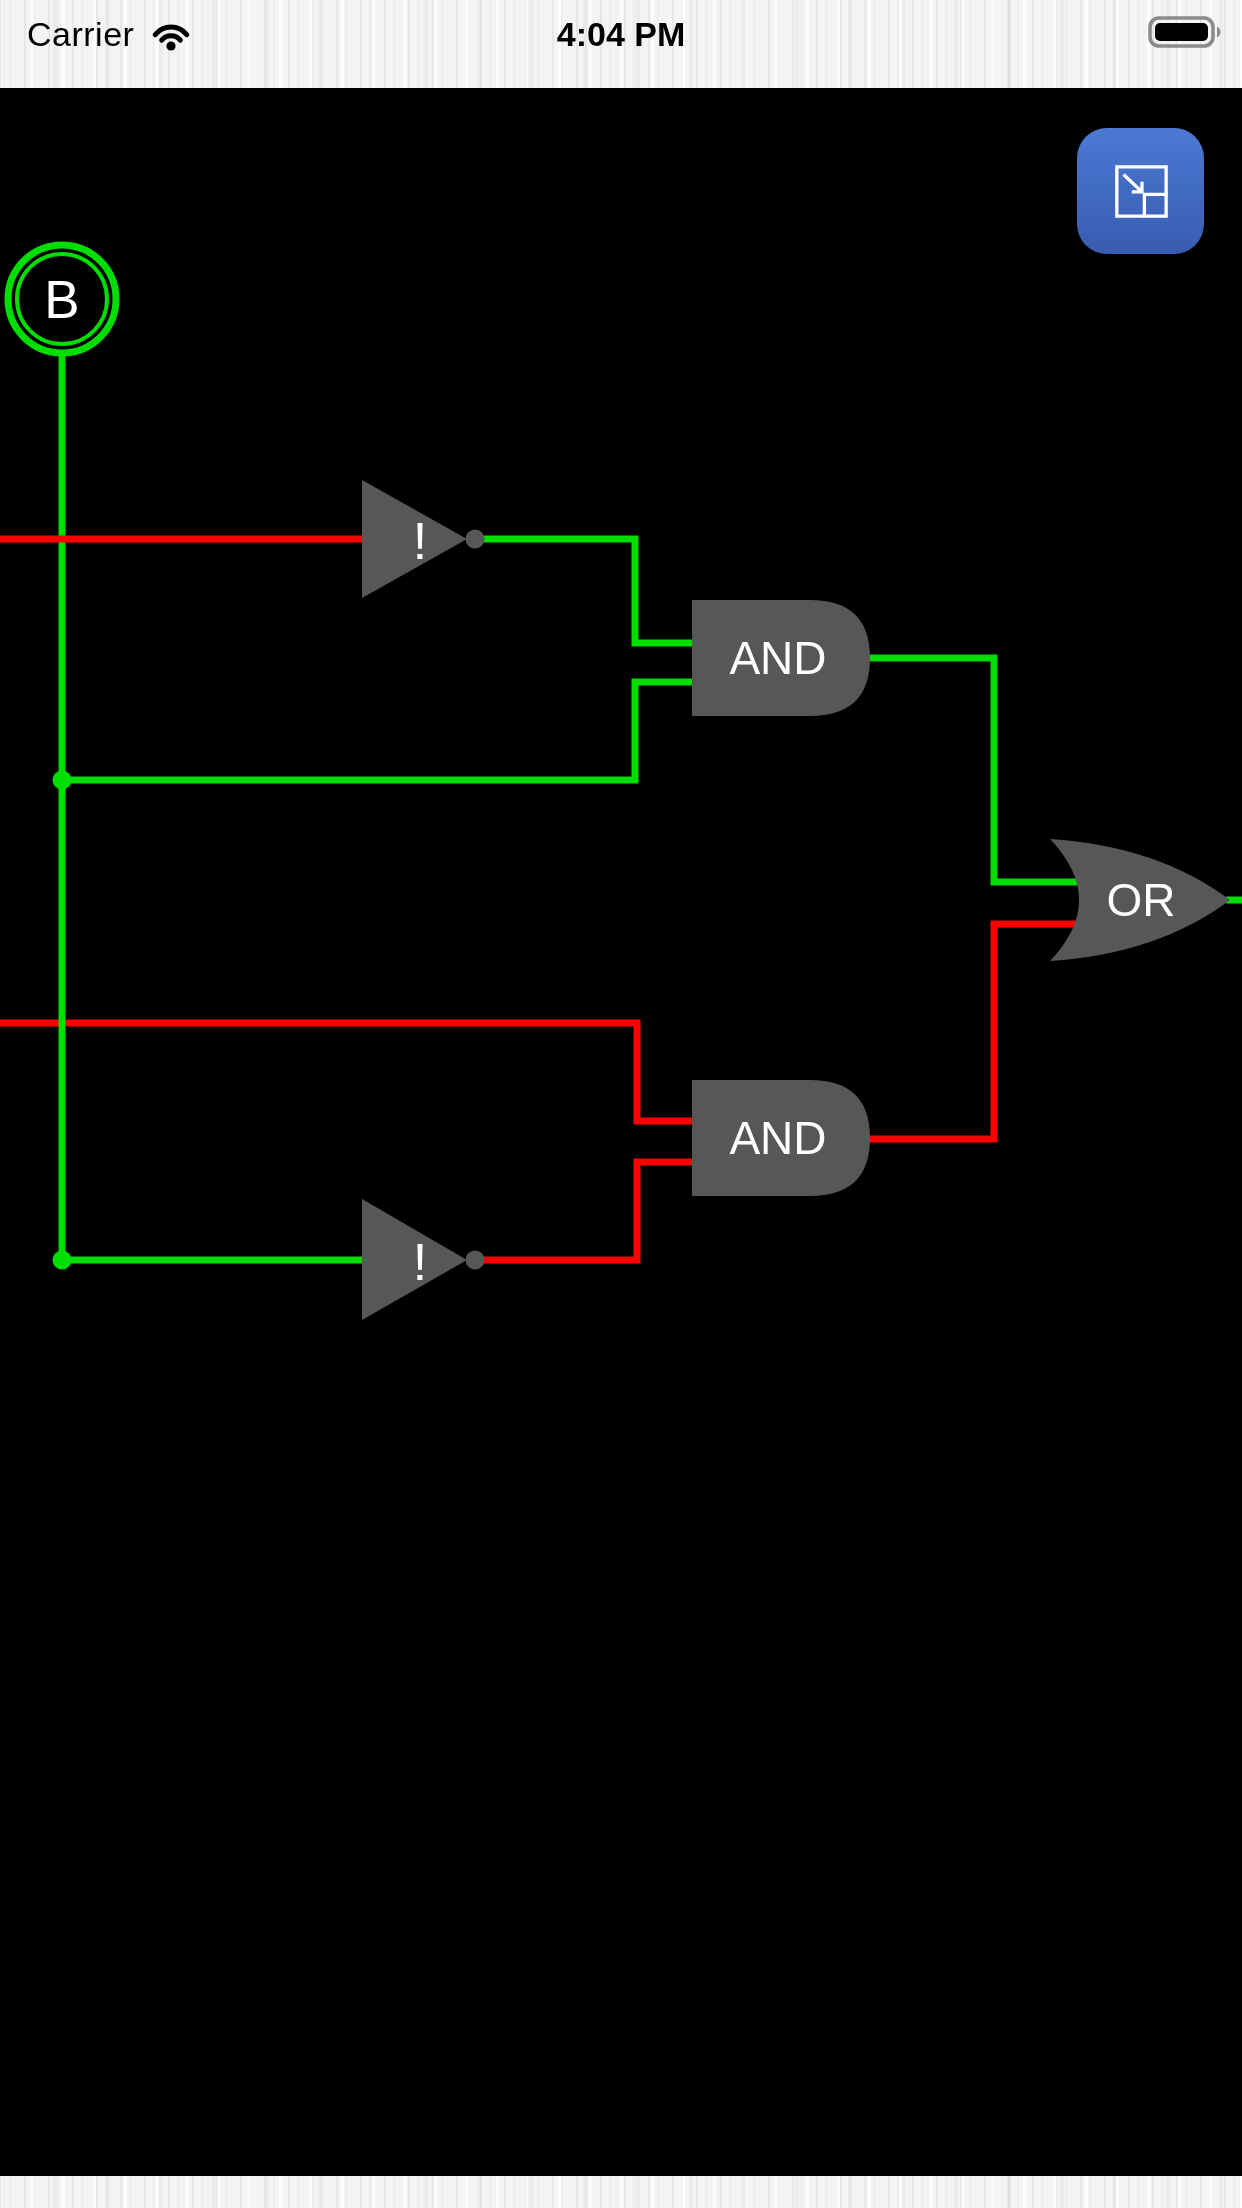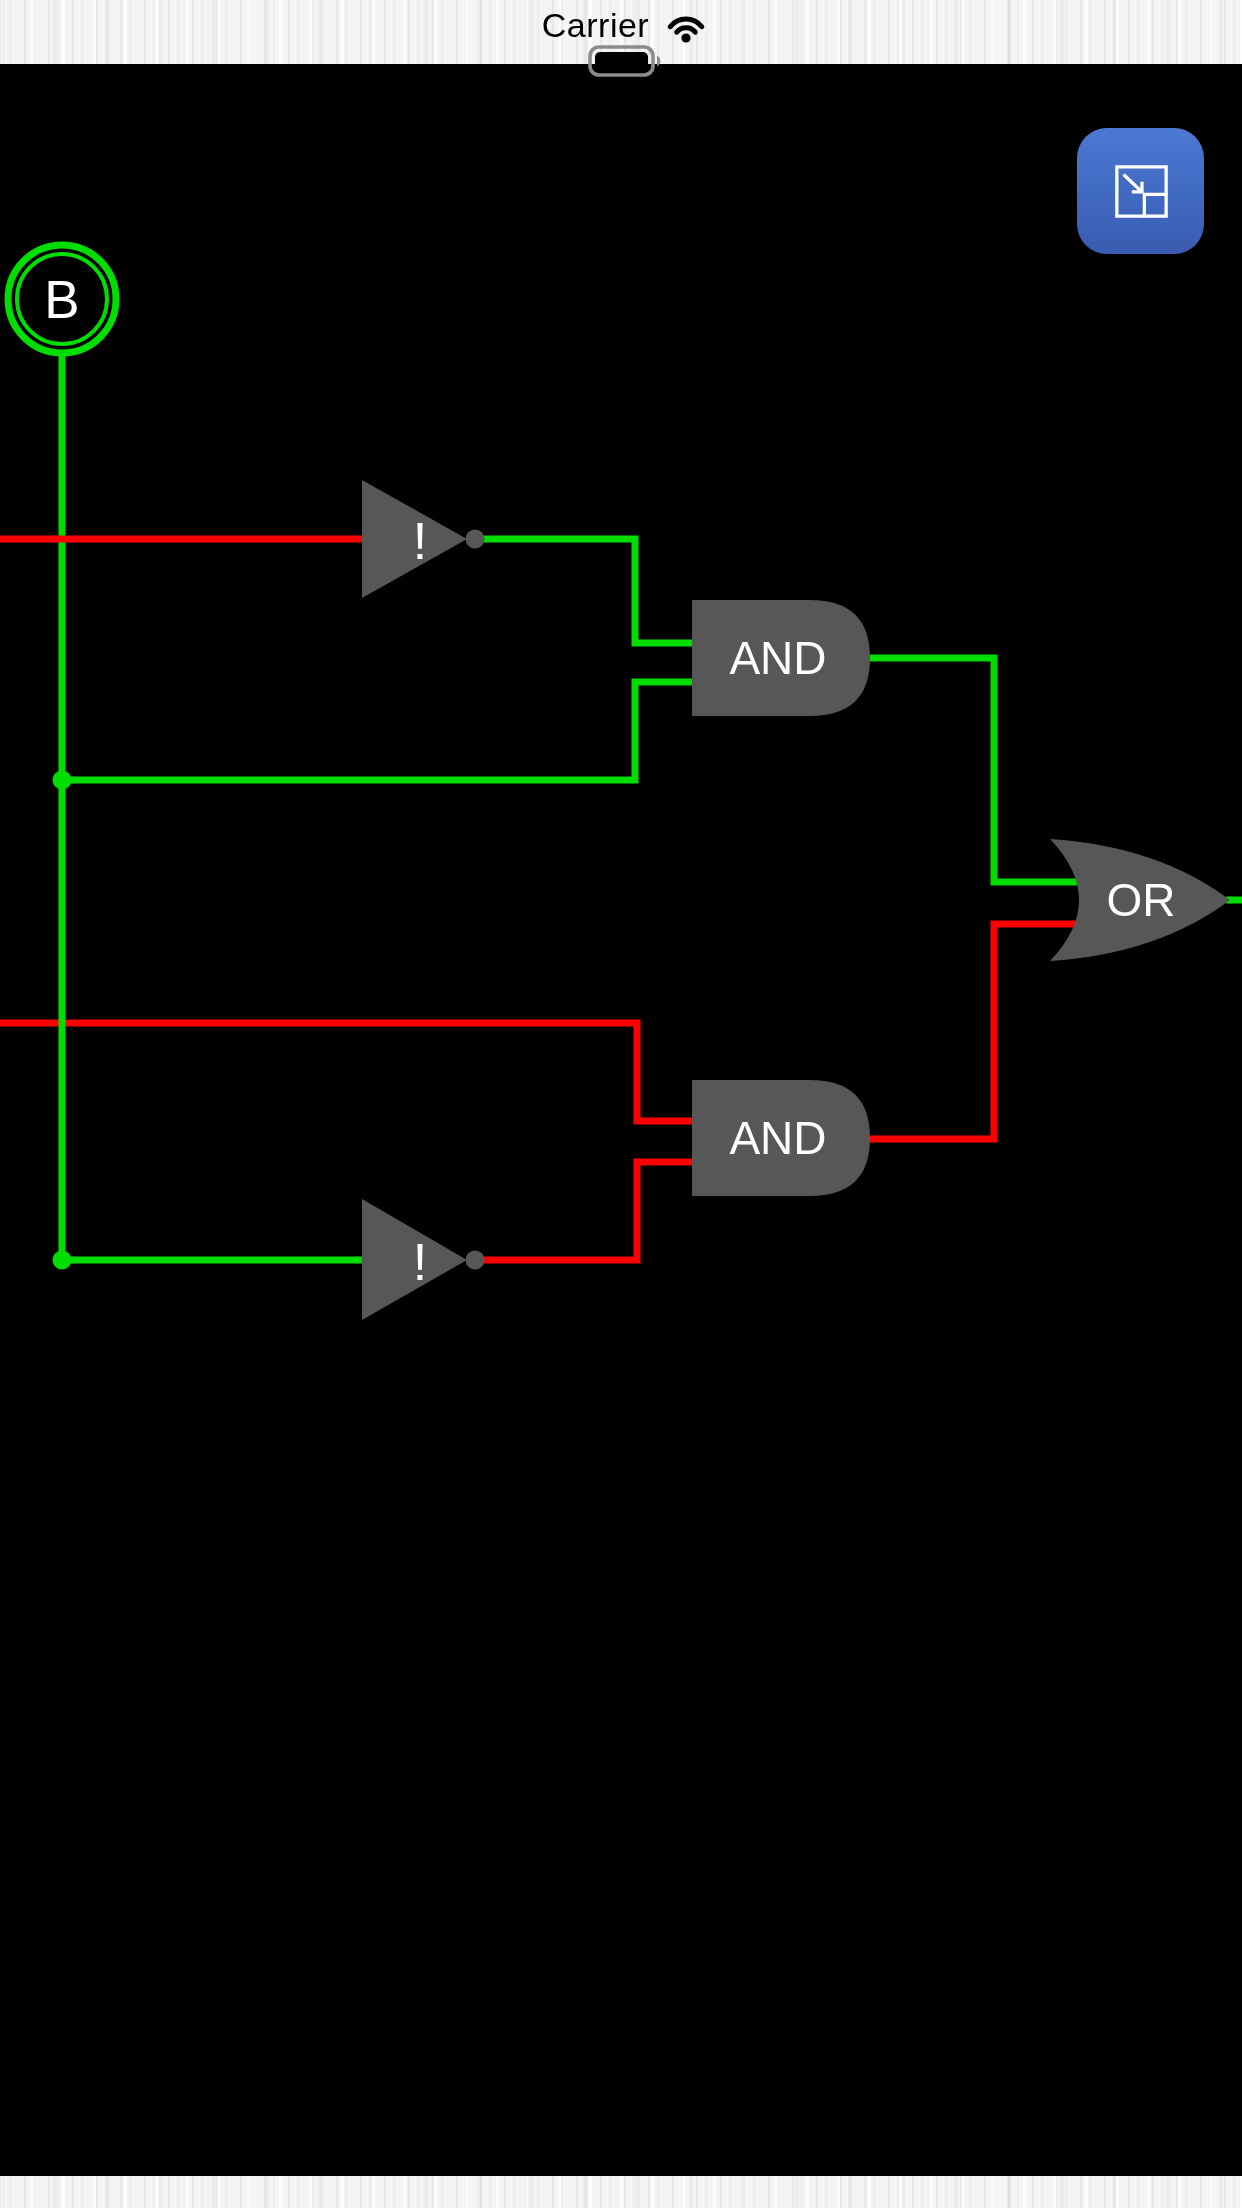--- a/index.html
+++ b/index.html
@@ -10,23 +10,23 @@
   }
   
   .lightbar{
     background-color:#f4f4f4;
     background-image:
       repeating-linear-gradient(90deg, rgba(0,0,0,0.055) 0 2px, rgba(0,0,0,0) 2px 9px, rgba(0,0,0,0.028) 9px 11px, rgba(0,0,0,0) 11px 24px),
       repeating-linear-gradient(90deg, rgba(255,255,255,0.85) 0 3px, rgba(0,0,0,0) 3px 31px),
       repeating-linear-gradient(90deg, rgba(0,0,0,0.035) 0 4px, rgba(0,0,0,0) 4px 53px);
   }
   .status-bar{
-    position:absolute;left:0;top:0;width:1242px;height:64px;
+    position:absolute;left:0;top:0;width:1242px;height:88px;
     display:flex;align-items:center;justify-content:space-between;
-    padding:6px 18px 20px 27px;box-sizing:border-box;color:#000;flex-direction:column;
+    padding:0 18px 20px 27px;box-sizing:border-box;color:#000;
   }
   .sb-left{display:flex;align-items:center;gap:14px;}
   .sb-carrier{font-size:34px;letter-spacing:0.5px;}
   .sb-time{
     position:absolute;left:0;right:0;top:0;bottom:20px;
     display:flex;align-items:center;justify-content:center;
     font-size:34px;font-weight:700;pointer-events:none;
   }
   .home-bar{position:absolute;left:0;top:2176px;width:1242px;height:32px;}
   
@@ -48,20 +48,21 @@
 
   <div class="status-bar lightbar">
     <div class="sb-left">
       <span class="sb-carrier">Carrier</span>
       <svg width="46" height="34" viewBox="0 0 46 34">
         <path d="M 7.2 17.7 A 20 20 0 0 1 38.8 17.7" fill="none" stroke="#000" stroke-width="5" stroke-linecap="round"></path>
         <path d="M 13.7 23.2 A 12 12 0 0 1 32.3 23.2" fill="none" stroke="#000" stroke-width="5" stroke-linecap="round"></path>
         <circle cx="23" cy="29" r="4.6" fill="#000"></circle>
       </svg>
     </div>
+    <div class="sb-time">4:04 PM</div>
     <div class="sb-right">
       <svg width="76" height="32" viewBox="0 0 76 32">
         <rect x="2" y="2" width="63" height="28" rx="9" fill="none" stroke="#8b8b8b" stroke-width="3.6"></rect>
         <rect x="7" y="7" width="53" height="18" rx="5" fill="#000"></rect>
         <path d="M 69 10.5 A 6.2 6.2 0 0 1 69 21.5 Z" fill="#8b8b8b"></path>
       </svg>
     </div>
   </div>
 
   <div class="canvas">

